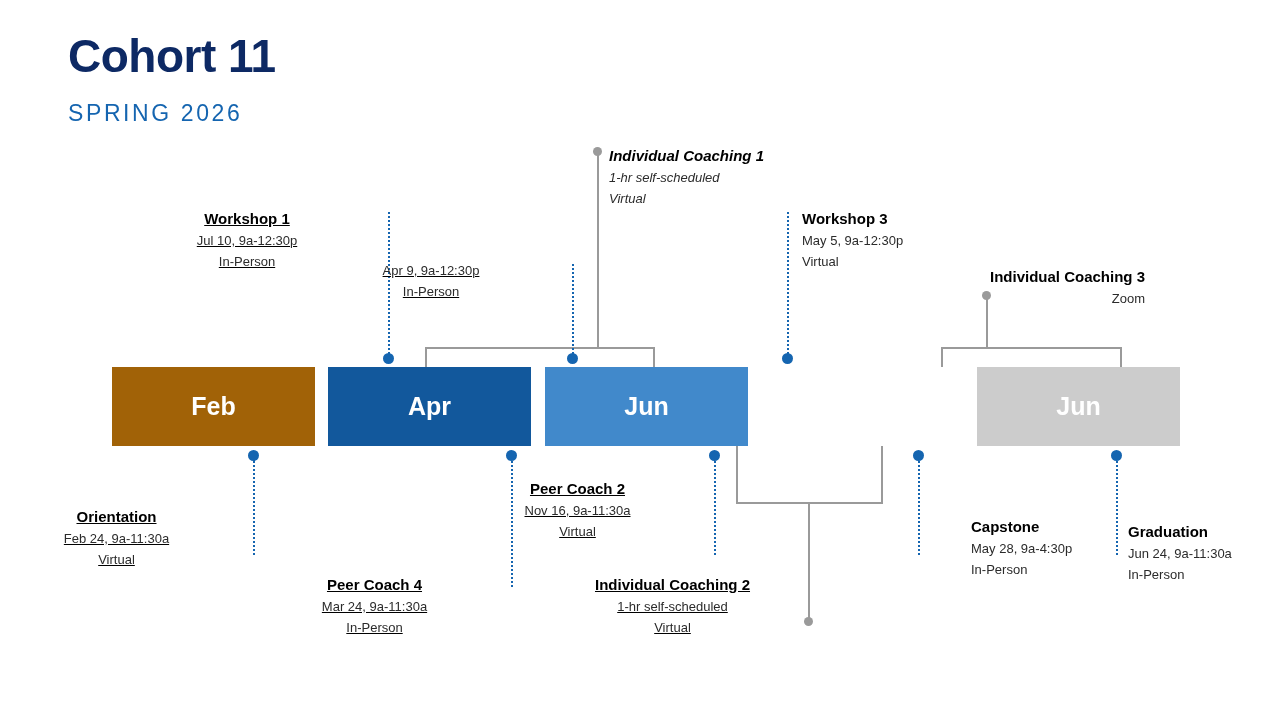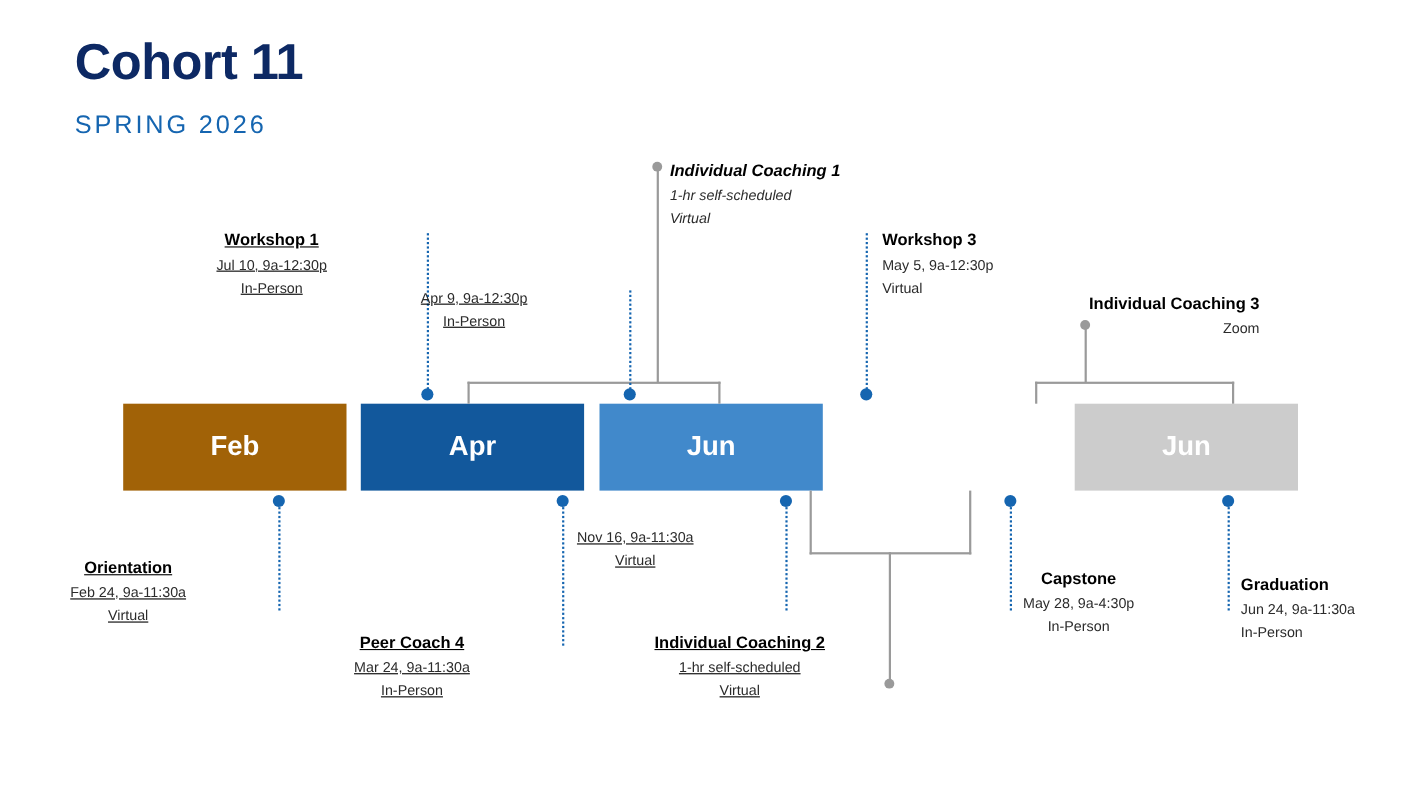--- a/index.html
+++ b/index.html
@@ -207,31 +207,32 @@
     <div class="c-line">Virtual</div>
   </div>
 
   <div class="callout align-right" style="left:248px; top:574px; width:253px;">
     <div class="c-title">Peer Coach 4</div>
     <div class="c-line">Mar 24, 9a-11:30a</div>
     <div class="c-line">In-Person</div>
   </div>
 
   <div class="callout align-right" style="left:451px; top:478px; width:253px;">
+    <div class="c-title">Peer Coach 2</div>
     <div class="c-line">Nov 16, 9a-11:30a</div>
     <div class="c-line">Virtual</div>
   </div>
 
   <div class="callout align-right" style="left:545px; top:574px; width:255px;">
     <div class="c-title">Individual Coaching 2</div>
     <div class="c-line">1-hr self-scheduled</div>
     <div class="c-line">Virtual</div>
   </div>
 
-  <div class="callout align-left" style="left:930px; top:516px;text-align:center;">
+  <div class="callout align-left" style="left:971px; top:516px;">
     <div class="c-title">Capstone</div>
     <div class="c-line">May 28, 9a-4:30p</div>
     <div class="c-line">In-Person</div>
   </div>
 
   <div class="callout align-left" style="left:1128px; top:521px;">
     <div class="c-title">Graduation</div>
     <div class="c-line">Jun 24, 9a-11:30a</div>
     <div class="c-line">In-Person</div>
   </div>

